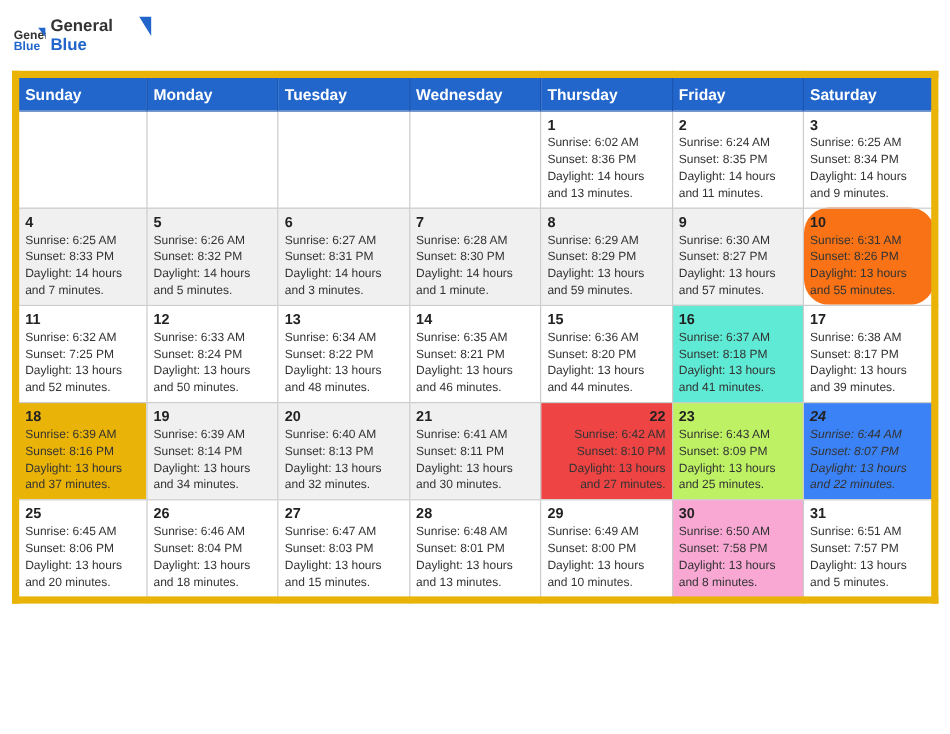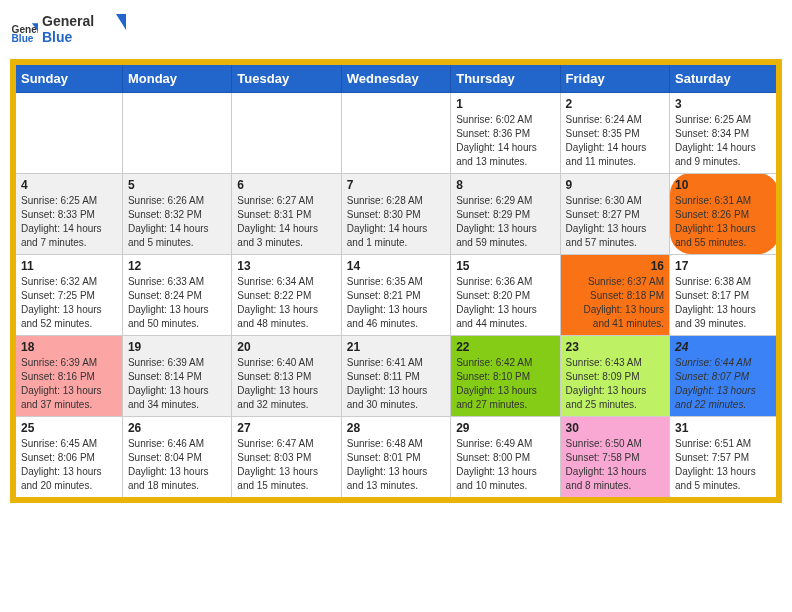--- a/index.html
+++ b/index.html
@@ -234,37 +234,37 @@
 Daylight: 13 hours
 and 46 minutes.</div>
         </td>
         <td style="background: rgb(255, 255, 255);">
           <div class="day-num">15</div>
           <div class="day-info" style="white-space: pre-line;">Sunrise: 6:36 AM
 Sunset: 8:20 PM
 Daylight: 13 hours
 and 44 minutes.</div>
         </td>
-        <td style="background: #f97316; text-align: right;">
+        <td style="background: #5eead4;">
           <div class="day-num">16</div>
           <div class="day-info" style="white-space: pre-line;">Sunrise: 6:37 AM
 Sunset: 8:18 PM
 Daylight: 13 hours
 and 41 minutes.</div>
         </td>
         <td style="background: rgb(255, 255, 255);">
           <div class="day-num">17</div>
           <div class="day-info" style="white-space: pre-line;">Sunrise: 6:38 AM
 Sunset: 8:17 PM
 Daylight: 13 hours
 and 39 minutes.</div>
         </td>
       </tr>
       <tr>
-        <td style="background: #fca5a5;">
+        <td style="background: #eab308;">
           <div class="day-num">18</div>
           <div class="day-info" style="white-space: pre-line;">Sunrise: 6:39 AM
 Sunset: 8:16 PM
 Daylight: 13 hours
 and 37 minutes.</div>
         </td>
         <td style="background: rgb(240, 240, 240);">
           <div class="day-num">19</div>
           <div class="day-info" style="white-space: pre-line;">Sunrise: 6:39 AM
 Sunset: 8:14 PM
@@ -278,21 +278,21 @@
 Daylight: 13 hours
 and 32 minutes.</div>
         </td>
         <td style="background: rgb(240, 240, 240);">
           <div class="day-num">21</div>
           <div class="day-info" style="white-space: pre-line;">Sunrise: 6:41 AM
 Sunset: 8:11 PM
 Daylight: 13 hours
 and 30 minutes.</div>
         </td>
-        <td style="background: #84cc16;">
+        <td style="background: #ef4444; text-align: right;">
           <div class="day-num">22</div>
           <div class="day-info" style="white-space: pre-line;">Sunrise: 6:42 AM
 Sunset: 8:10 PM
 Daylight: 13 hours
 and 27 minutes.</div>
         </td>
         <td style="background: #bef264;">
           <div class="day-num">23</div>
           <div class="day-info" style="white-space: pre-line;">Sunrise: 6:43 AM
 Sunset: 8:09 PM

